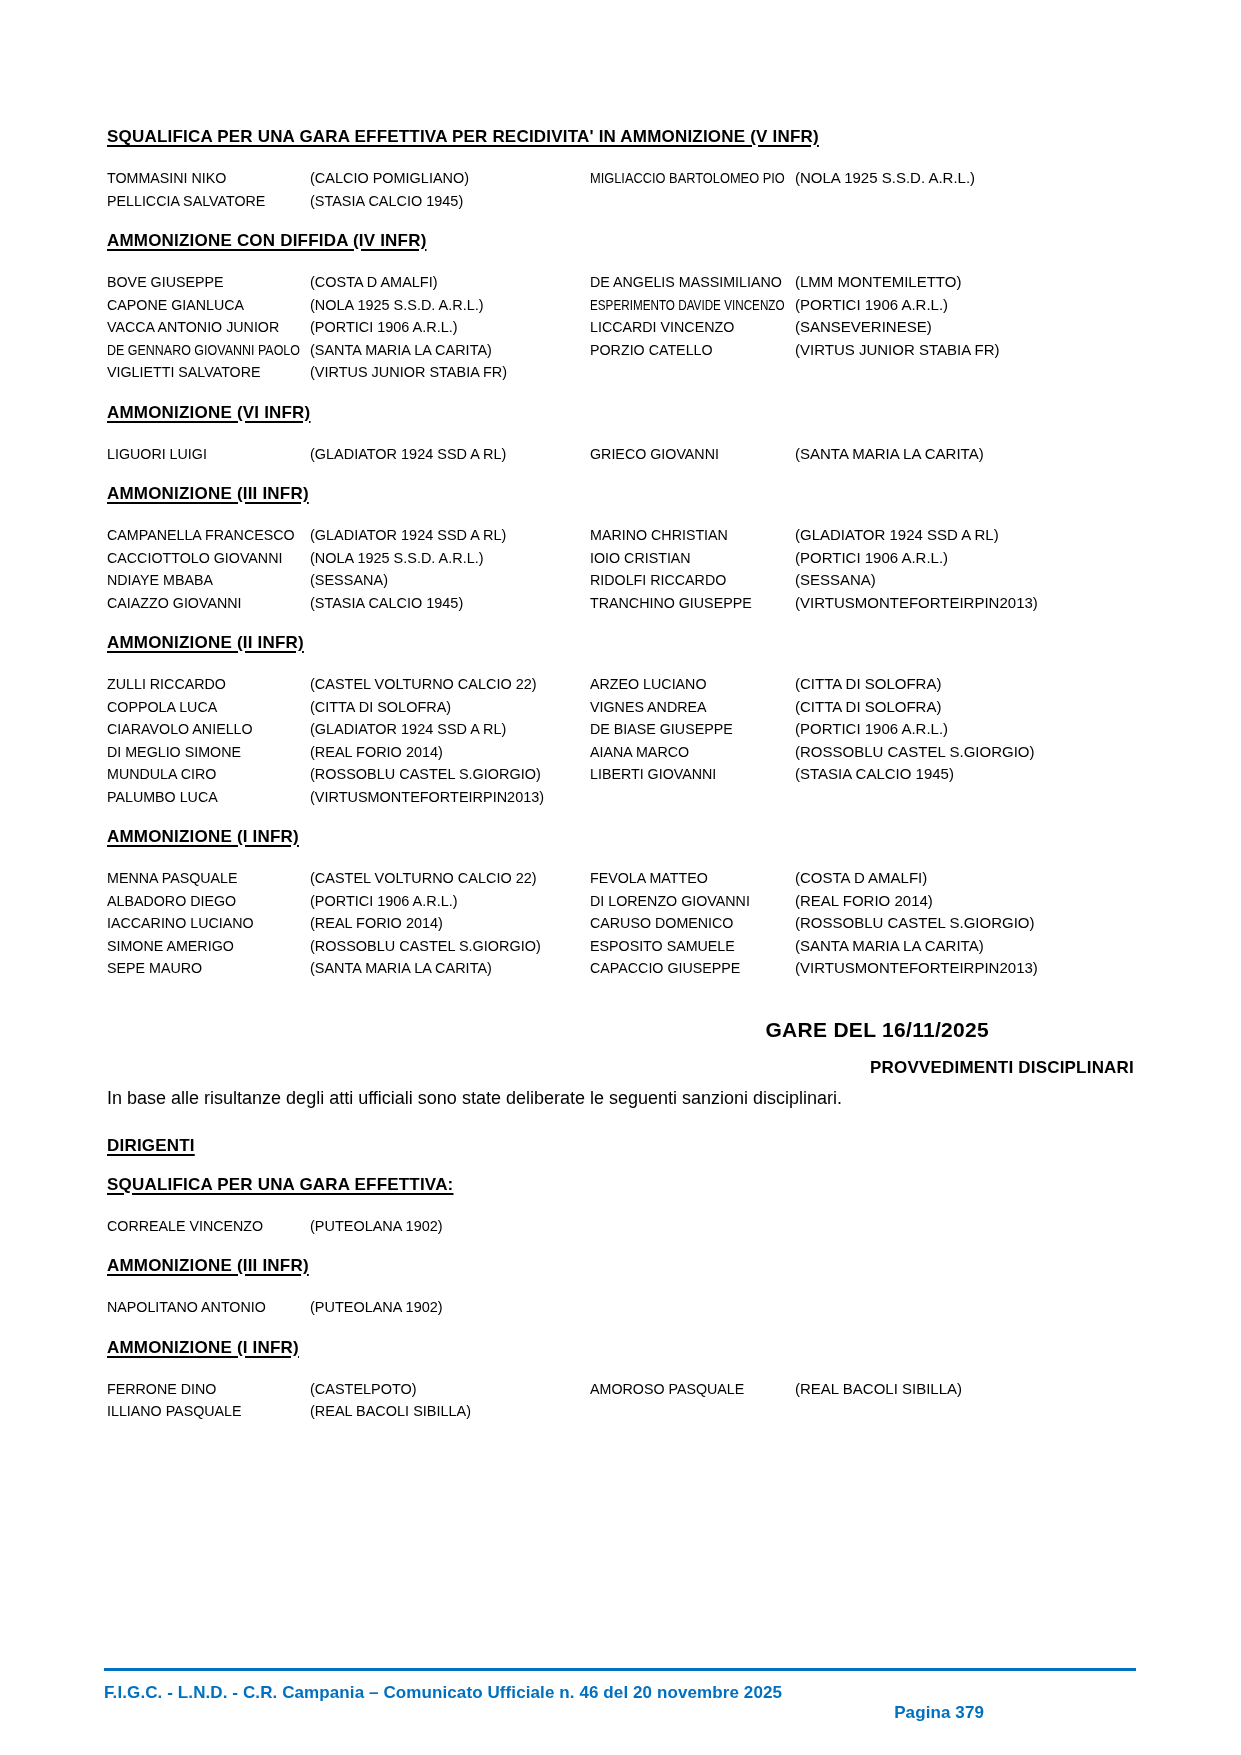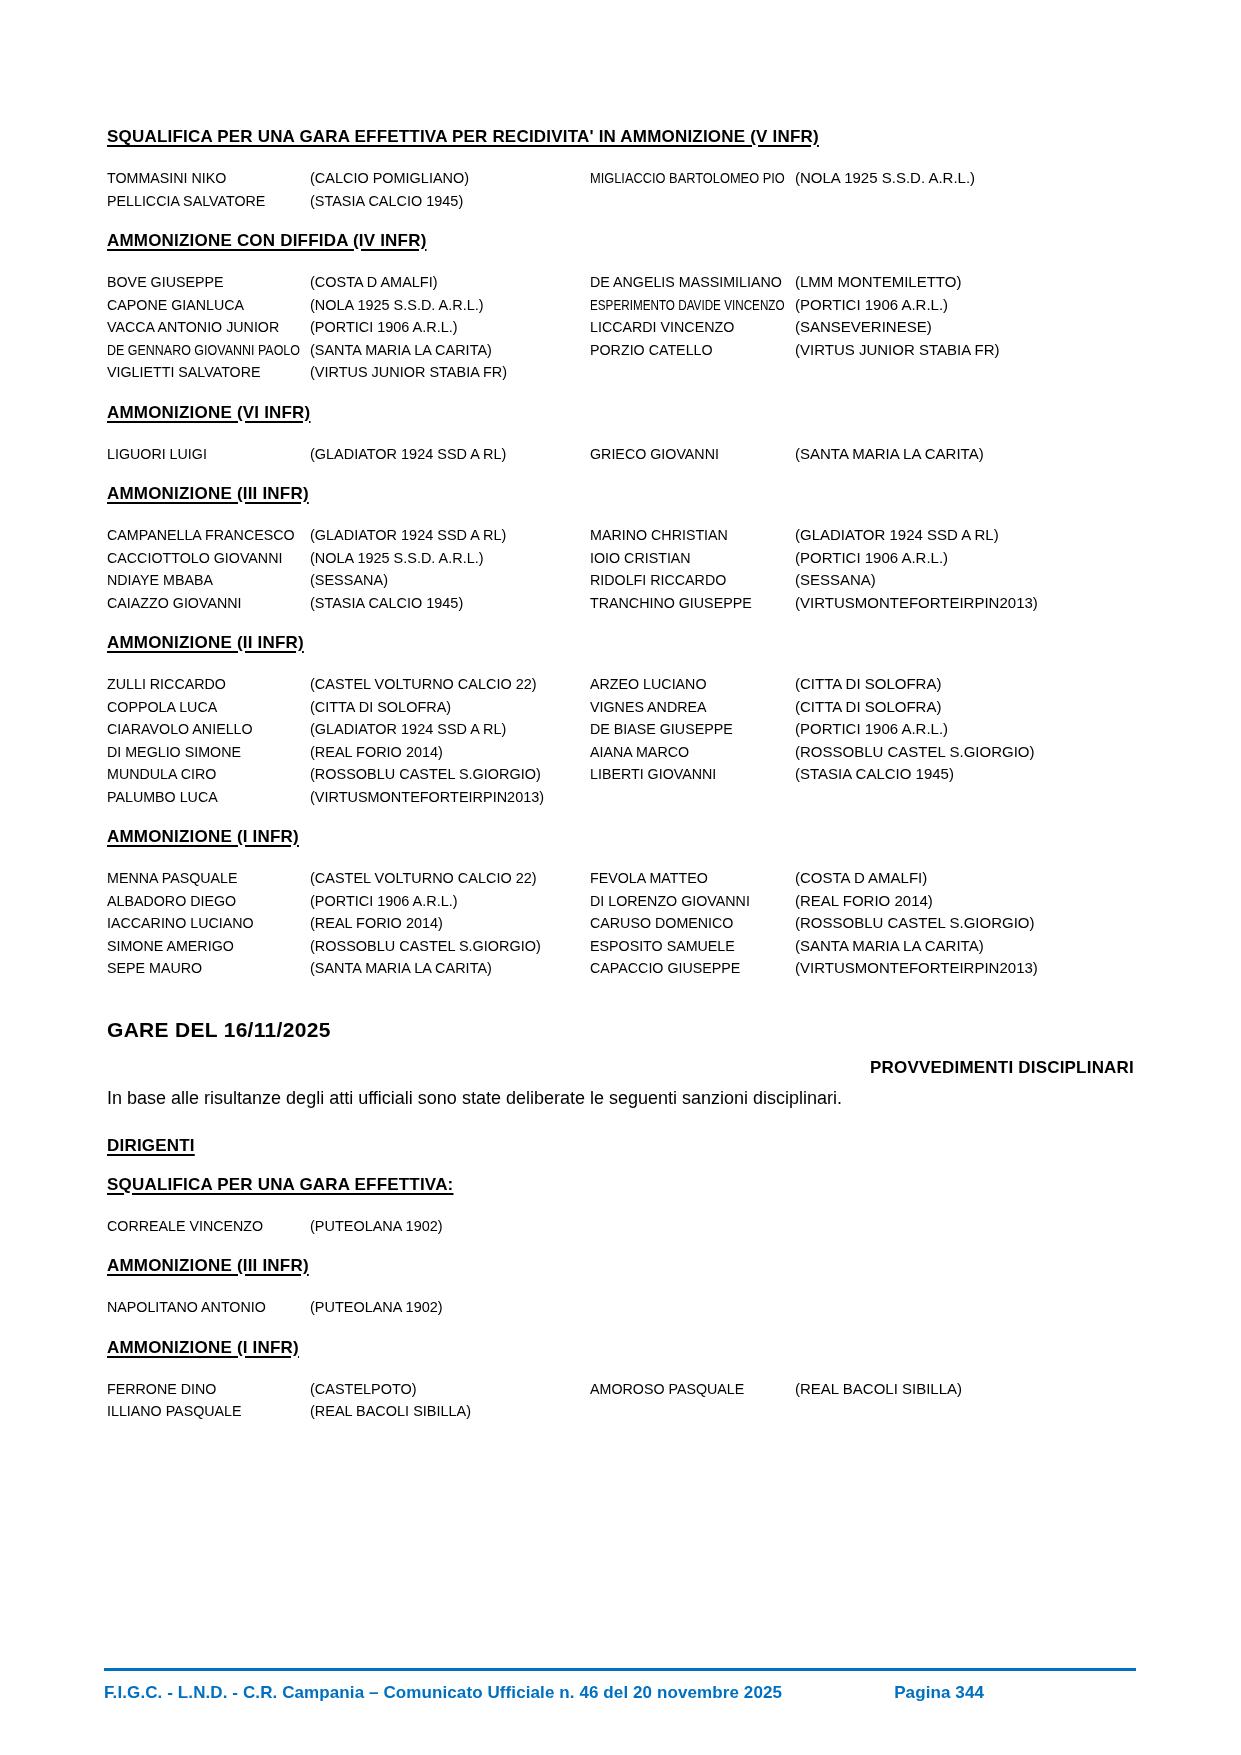--- a/index.html
+++ b/index.html
@@ -44,21 +44,21 @@
     align-items: flex-start;
   }
   .cell { white-space: nowrap; overflow: visible; }
   .c1 { width: 203px; }
   .c2 { width: 280px; }
   .c3 { width: 205px; }
   .c4 { flex: 1; }
   .gare-title {
     margin-top: 38px;
     width: 882px;
-    text-align: left;
+    text-align: right;
     font-size: 21px;
     font-weight: bold;
     letter-spacing: 0.3px;
   }
   .provv {
     margin-top: 16px;
     font-size: 17px;
     font-weight: bold;
     letter-spacing: 0.2px;
     text-align: right;
@@ -74,20 +74,21 @@
     top: 1668px;
   }
   .footer-line { height: 3px; background: var(--accent); }
   .footer-text {
     display: flex;
     margin-top: 12px;
     color: var(--accent);
     font-weight: bold;
     font-size: 17px;
     letter-spacing: 0.1px;
+    flex-direction: column;
   }
   .footer-text .pagina { margin-left: auto; margin-right: 152px; }
 </style>
 </head>
 <body>
 
 <div class="page">
 
 
   <div id="sections-calciatori">
@@ -290,17 +291,17 @@
           <span class="cell c3" style="transform-origin: left center; transform: scaleX(0.951);"></span>
           <span class="cell c4"></span>
         </div>
       </div>
     </div>
 
   <div class="footer">
     <div class="footer-line"></div>
     <div class="footer-text">
       <span>F.I.G.C. - L.N.D. - C.R. Campania – Comunicato Ufficiale n. 46 del 20 novembre 2025</span>
-      <span class="pagina">Pagina 344</span>
+      <span class="pagina">Pagina 379</span>
     </div>
   </div>
 
 </div>
 
 </body></html>

